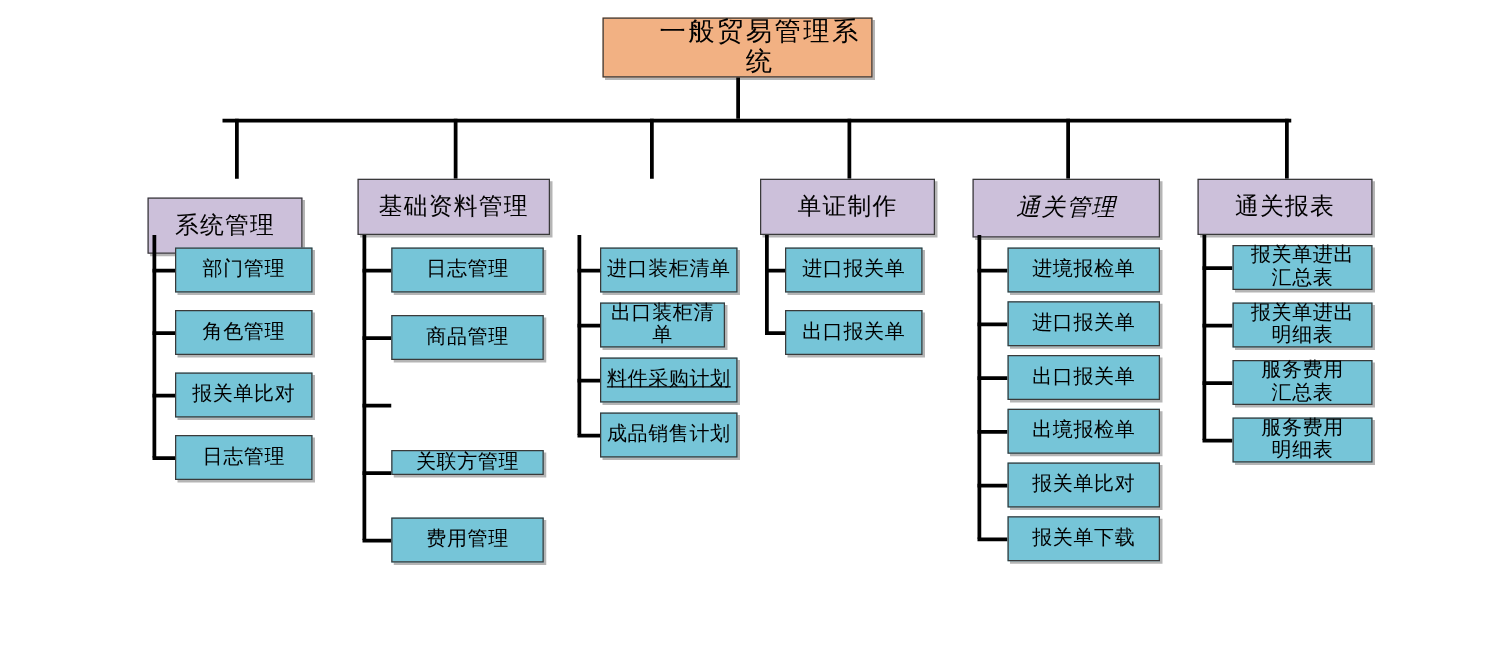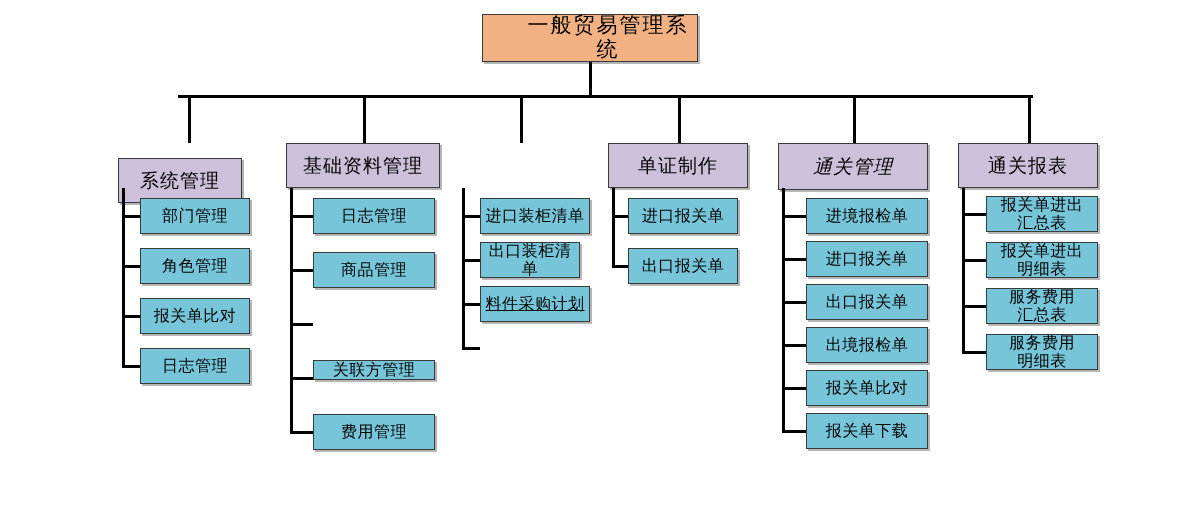--- a/index.html
+++ b/index.html
@@ -85,20 +85,21 @@
     <div class="node node-leaf" style="left: 313px; top: 414px; width: 122px; height: 36px;">费用管理</div>
     <div class="conn conn-v" style="left: 520px; top: 95px; height: 48px;"></div>
     <div class="conn conn-v" style="left: 462px; top: 188px; height: 160px;"></div>
     <div class="conn conn-h" style="left: 462px; top: 215px; width: 18px;"></div>
     <div class="node node-leaf" style="left: 480px; top: 198px; width: 110px; height: 36px;">进口装柜清单</div>
     <div class="conn conn-h" style="left: 462px; top: 259px; width: 18px;"></div>
     <div class="node node-leaf" style="left: 480px; top: 242px; width: 100px; height: 36px;">出口装柜清单</div>
     <div class="conn conn-h" style="left: 462px; top: 303px; width: 18px;"></div>
     <div class="node node-leaf" style="left: 480px; top: 286px; width: 110px; height: 36px; text-decoration: underline;">料件采购计划</div>
     <div class="conn conn-h" style="left: 462px; top: 347px; width: 18px;"></div>
+    <div class="node node-leaf" style="left: 480px; top: 330px; width: 110px; height: 36px;">成品销售计划</div>
     <div class="conn conn-v" style="left: 678px; top: 95px; height: 48px;"></div>
     <div class="node node-l2" style="left: 608px; top: 143px; width: 140px; height: 45px;">单证制作</div>
     <div class="conn conn-v" style="left: 612px; top: 188px; height: 78px;"></div>
     <div class="conn conn-h" style="left: 612px; top: 215px; width: 16px;"></div>
     <div class="node node-leaf" style="left: 628px; top: 198px; width: 110px; height: 36px;">进口报关单</div>
     <div class="conn conn-h" style="left: 612px; top: 265px; width: 16px;"></div>
     <div class="node node-leaf" style="left: 628px; top: 248px; width: 110px; height: 36px;">出口报关单</div>
     <div class="conn conn-v" style="left: 853px; top: 95px; height: 48px;"></div>
     <div class="node node-l2" style="left: 778px; top: 143px; width: 150px; height: 47px; font-style: italic;">通关管理</div>
     <div class="conn conn-v" style="left: 782px; top: 188px; height: 243px;"></div>

